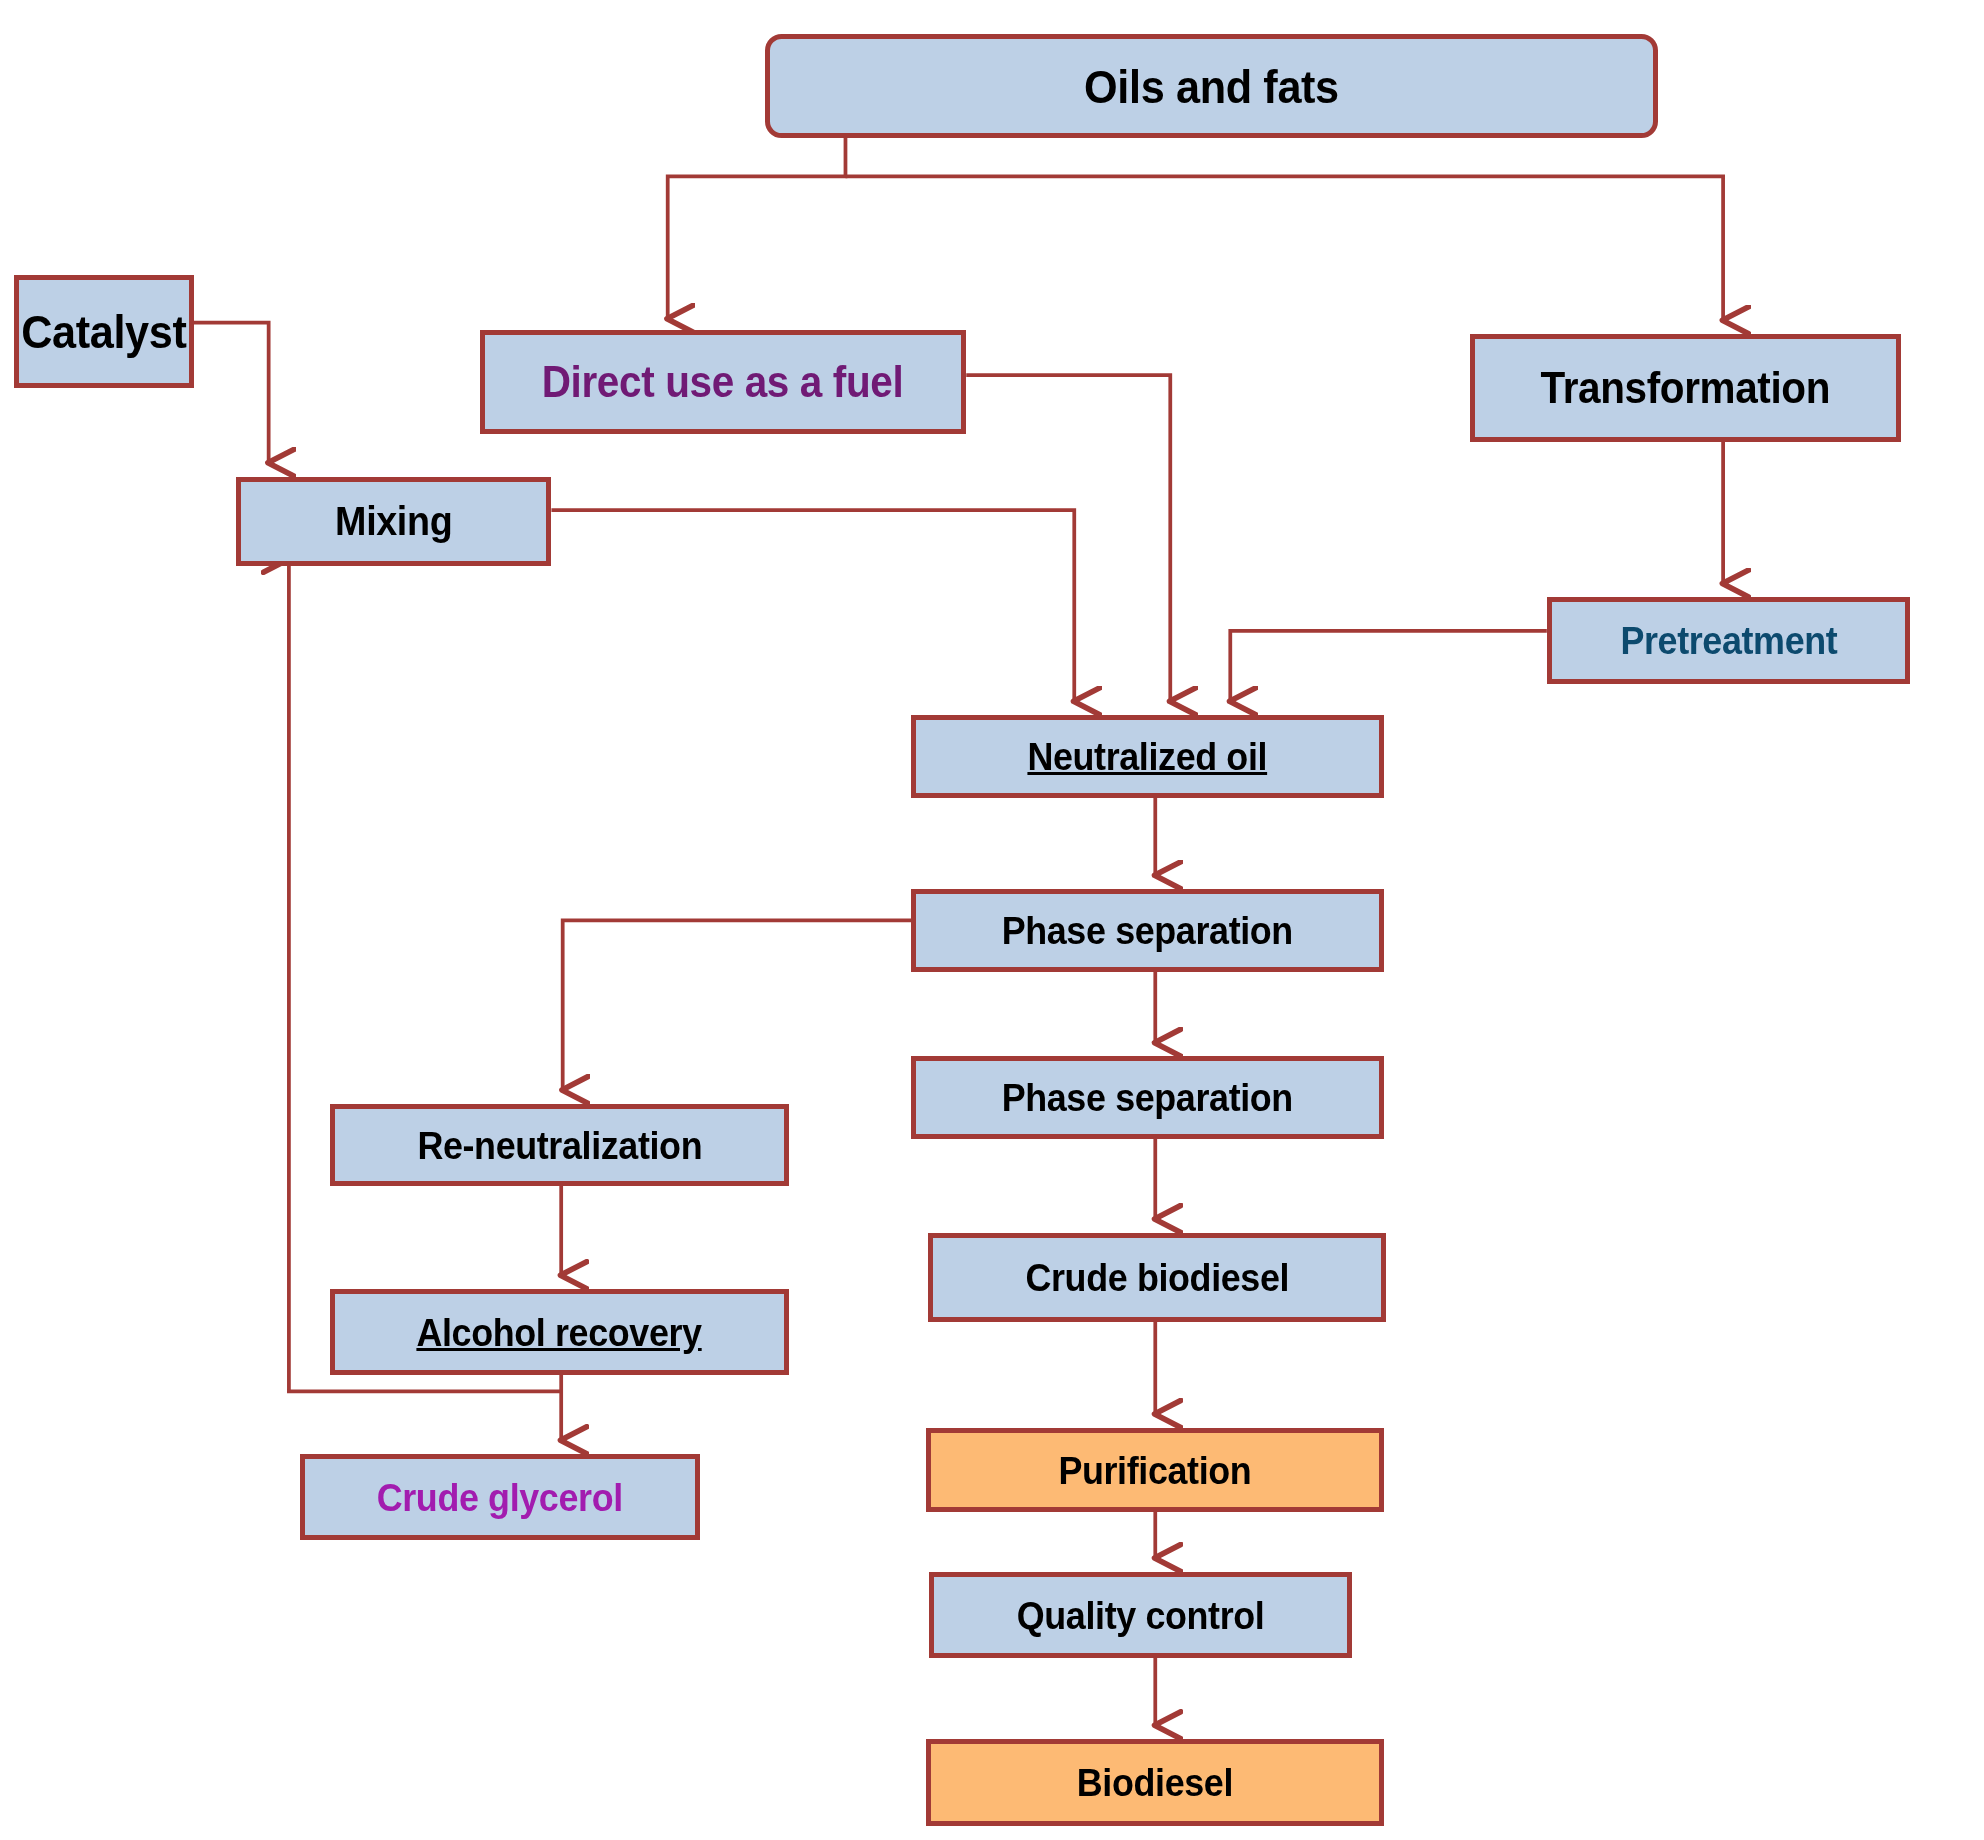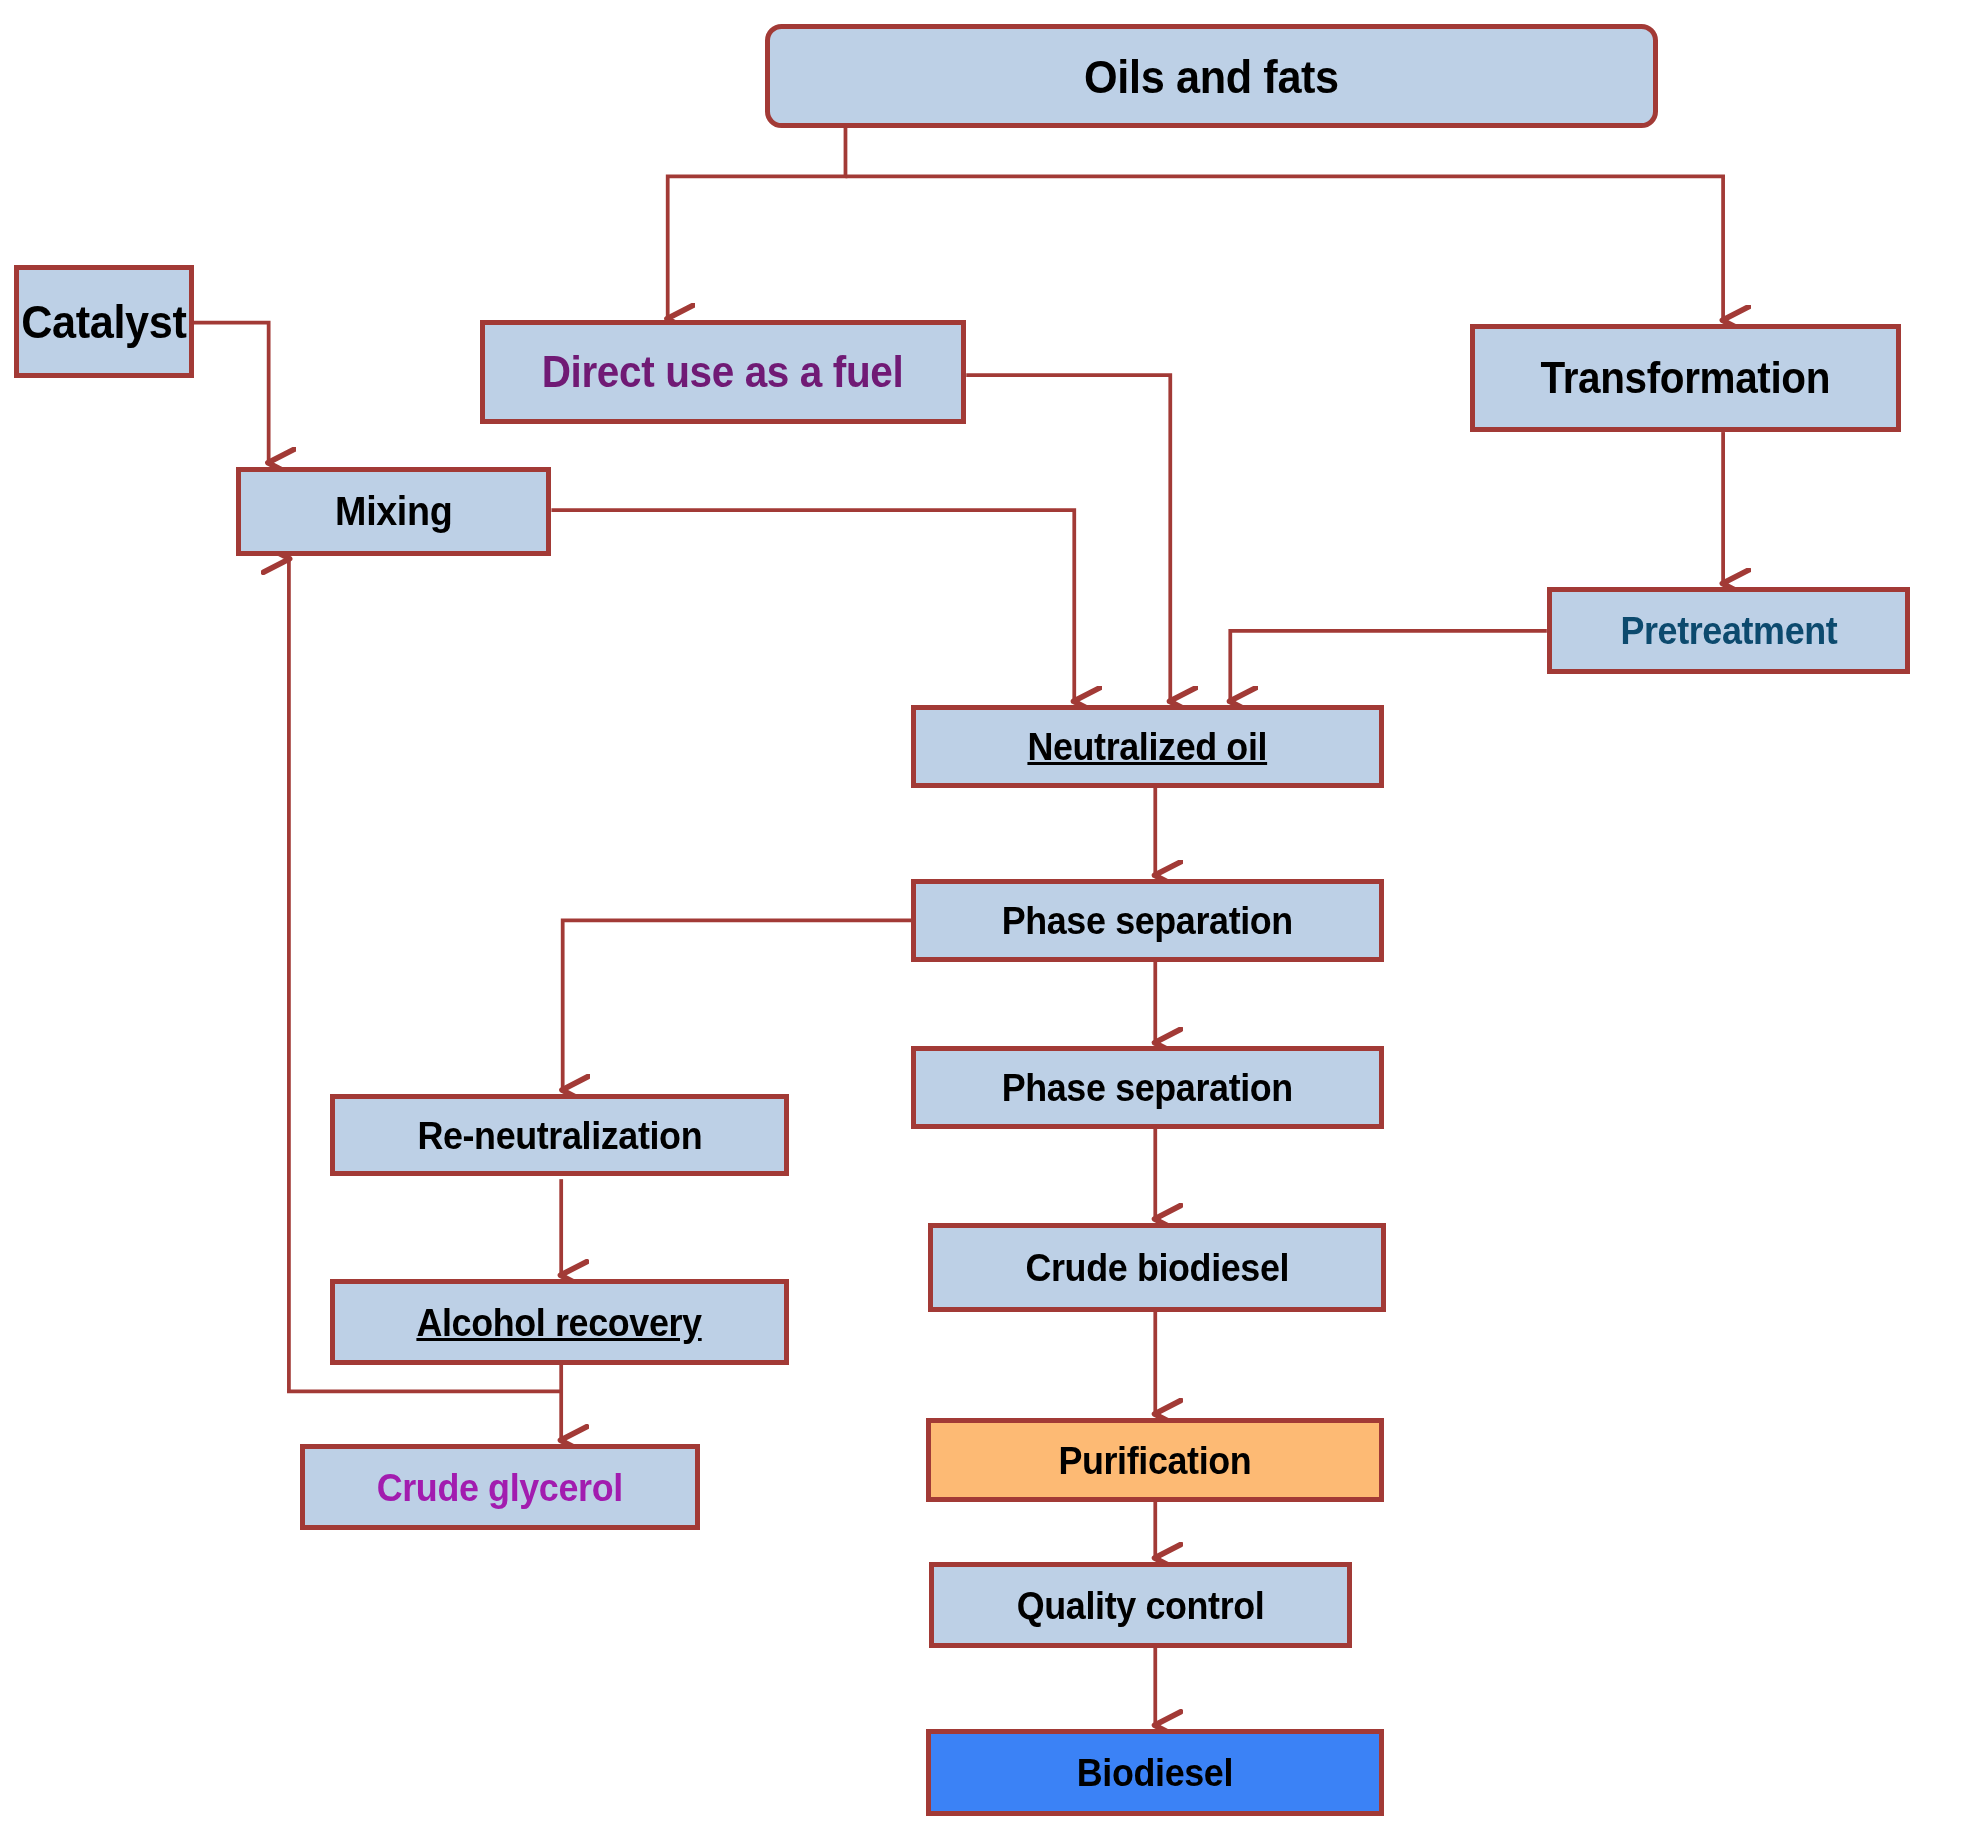--- a/index.html
+++ b/index.html
@@ -32,20 +32,21 @@
     border: 5.3px solid #a23a36;
     display: flex;
     align-items: center;
     justify-content: center;
     color: #000000;
     font-weight: bold;
     font-family: "Liberation Sans", sans-serif;
     letter-spacing: -0.4px;
     line-height: 1;
     user-select: none;
+    margin-top: 10px;
   }
   .node-box.rounded {
     border-radius: 16.5px;
   }
   .node-label {
     display: block;
     white-space: nowrap;
     transform: scaleX(0.92);
   }
 </style>
@@ -120,19 +121,19 @@
       </div>
       <div class="node-box" style="left: 926px; top: 1418px; width: 458px; height: 84px; font-size: 39px; background: #fdba74; border-color: rgb(162, 58, 54); color: rgb(0, 0, 0);">
         <span class="node-label">Purification</span>
       </div>
       <div class="node-box" style="left: 300px; top: 1444px; width: 400px; height: 86px; font-size: 39px; background: rgb(189, 208, 230); border-color: rgb(162, 58, 54); color: #a21caf;">
         <span class="node-label">Crude glycerol</span>
       </div>
       <div class="node-box" style="left: 929px; top: 1562px; width: 423px; height: 86px; font-size: 39px; background: rgb(189, 208, 230); border-color: rgb(162, 58, 54); color: rgb(0, 0, 0);">
         <span class="node-label">Quality control</span>
       </div>
-      <div class="node-box" style="left: 926px; top: 1729px; width: 458px; height: 87px; font-size: 39px; background: #3b82f6; border-color: rgb(162, 58, 54); color: rgb(0, 0, 0);">
+      <div class="node-box" style="left: 926px; top: 1729px; width: 458px; height: 87px; font-size: 39px; background: #fdba74; border-color: rgb(162, 58, 54); color: rgb(0, 0, 0);">
         <span class="node-label">Biodiesel</span>
       </div>
     </div>
 
 </div>
 
 
 </body></html>

